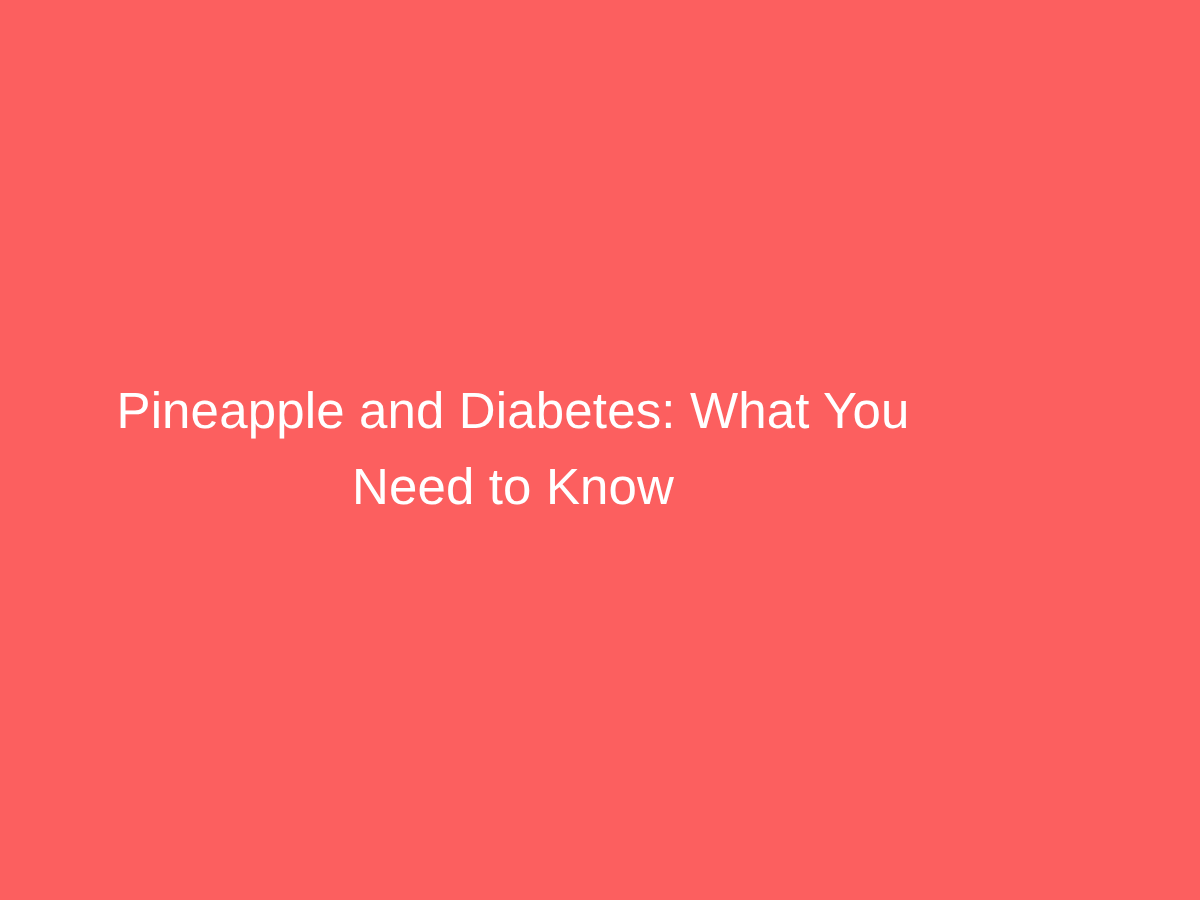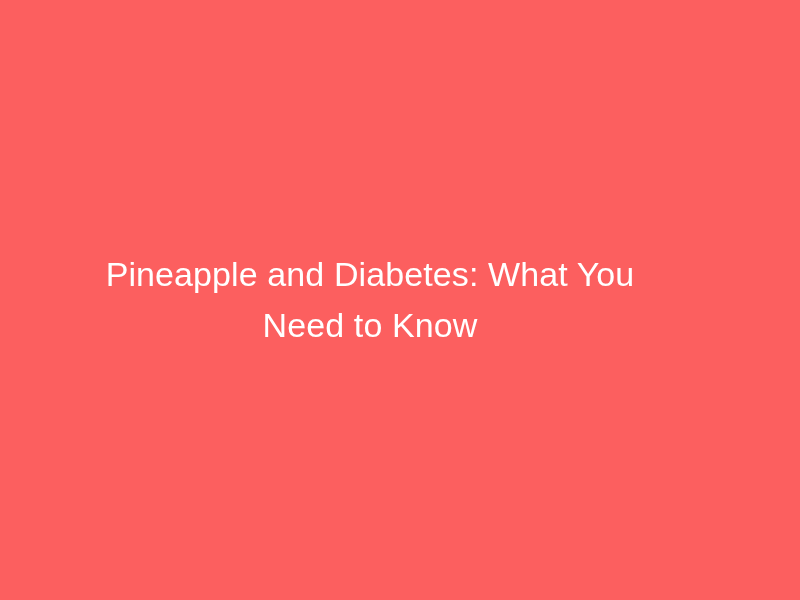--- a/index.html
+++ b/index.html
@@ -20,21 +20,20 @@
   .hero-card {
     position: relative;
     box-sizing: border-box;
     width: 684px;
     height: 600px;
     background-color: #fc5f5f;
     display: flex;
     align-items: center;
     justify-content: flex-end;
     padding: 0 60px;
-    margin-left: 28px;
   }
 
   .hero-inner {
     width: 640px;
     max-width: 100%;
     display: block;
   }
 
   .hero-title {
     margin: 0;

